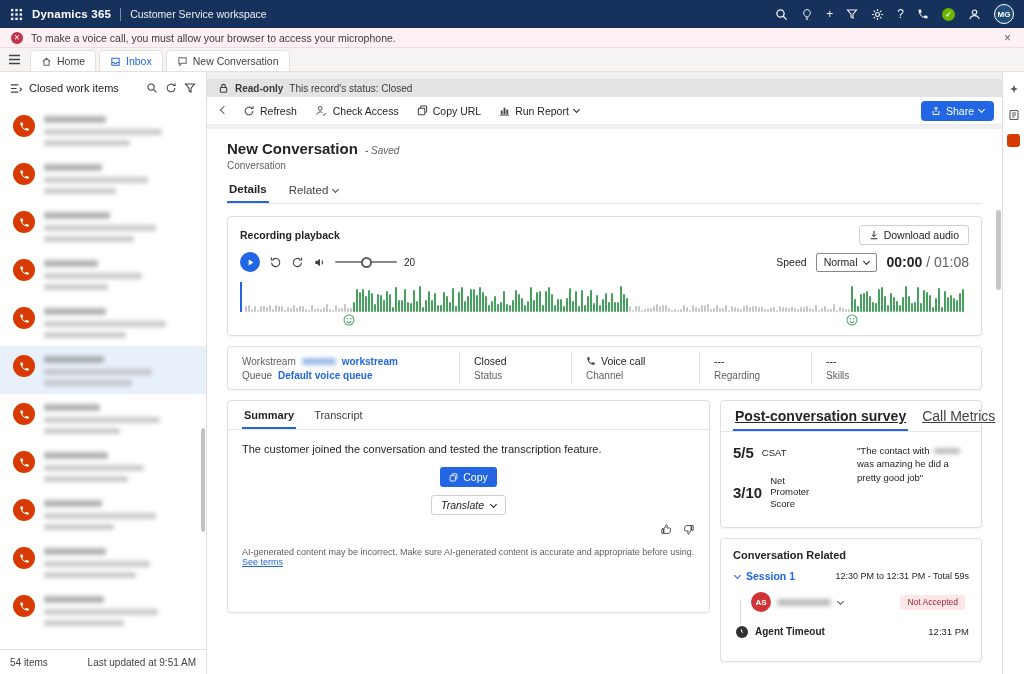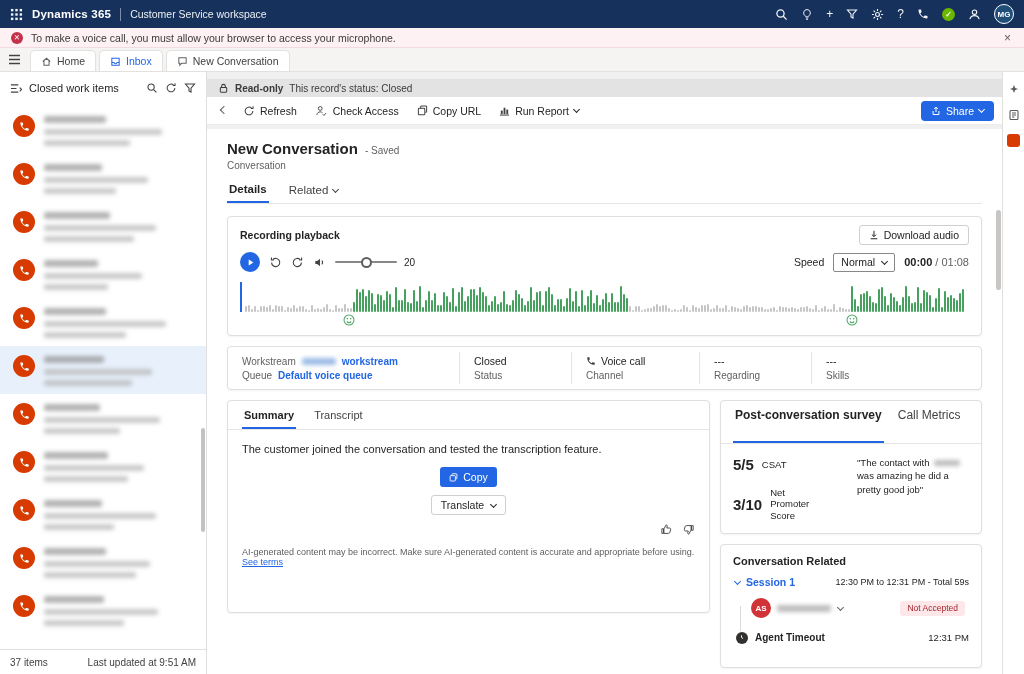--- a/index.html
+++ b/index.html
@@ -64,21 +64,21 @@
   .cmd-btn .cicon{display:flex;color:#424242;}
   .cmd-spacer{flex:1;}
   .share-btn{display:flex;align-items:center;gap:5px;background:#2266e3;color:#fff;font-size:10.5px;height:20px;padding:0 10px;border-radius:4px;cursor:pointer;}
   .chev{display:inline-block;width:5px;height:5px;border-right:1.3px solid currentColor;border-bottom:1.3px solid currentColor;transform:rotate(45deg);margin-top:-2px;}
   .chev-left{transform:rotate(135deg);width:6px;height:6px;}
 
   .record-area{position:absolute;top:57px;left:0;right:0;bottom:0;background:#fff;}
   .record-header{padding:11px 20px 0;}
   .title-row{display:flex;align-items:baseline;gap:7px;}
   .rec-title{font-size:15px;font-weight:bold;color:#242424;}
-  .rec-saved{font-size:10px;color:#616161;}
+  .rec-saved{font-size:10px;color:#616161;font-style:italic;}
   .rec-entity{font-size:10px;color:#616161;margin-top:3px;}
   .rec-tabs{display:flex;gap:18px;margin-top:7px;border-bottom:1px solid #e7e5e3;}
   .rtab{padding:5px 2px 6px;font-size:11.5px;color:#424242;display:flex;align-items:center;gap:5px;cursor:pointer;}
   .rtab.active{font-weight:bold;color:#242424;border-bottom:2px solid #2266e3;}
 
   .scroll-content{padding:12px 20px 0;display:flex;flex-direction:column;gap:10px;}
   .card{background:#fff;border:1px solid #e1dfdd;border-radius:4px;box-shadow:0 1px 2px rgba(0,0,0,.05);}
 
   
   .pb-card{padding:8px 12px 6px;}
@@ -88,21 +88,21 @@
   .pb-controls{display:flex;align-items:center;gap:9px;margin-top:7px;}
   .play-btn{width:20px;height:20px;border-radius:50%;background:#2266e3;display:flex;align-items:center;justify-content:center;cursor:pointer;flex:none;}
   .pc-icon{display:flex;color:#424242;cursor:pointer;}
   .vol-wrap{display:flex;align-items:center;gap:7px;}
   .vol-slider{width:62px;height:2px;background:#8a8886;border-radius:1px;position:relative;cursor:pointer;}
   .vol-knob{position:absolute;left:42%;top:-4.5px;width:11px;height:11px;border-radius:50%;background:#fff;border:2px solid #605e5c;}
   .vol-value{font-size:10px;color:#242424;}
   .pb-spacer{flex:1;}
   .speed-label{font-size:10.5px;color:#242424;}
   .speed-select{display:flex;align-items:center;gap:7px;border:1px solid #8a8886;border-radius:2px;height:19px;padding:0 7px;font-size:10.5px;cursor:pointer;}
-  .time{font-size:11px;color:#616161;}
+  .time{font-size:14px;color:#616161;}
   .time b{color:#242424;}
   .waveform-wrap{position:relative;height:32px;margin-top:8px;}
   .playhead{position:absolute;left:0;bottom:0;width:2px;height:30px;background:#2266e3;}
   .waveform{position:absolute;left:5px;right:0;bottom:0;top:0;display:flex;align-items:flex-end;gap:1px;overflow:hidden;}
   .wbar{width:2px;border-radius:1px;flex:none;}
   .wbar-active{background:#46a05e;}
   .wbar-quiet{background:#c6c6c6;}
   .markers{position:relative;height:15px;margin-top:2px;}
   .sentiment-marker{position:absolute;top:0;transform:translateX(-50%);display:flex;}
 
@@ -125,30 +125,30 @@
   .cols{display:flex;gap:10px;align-items:flex-start;}
   .left-col{flex:1;min-height:213px;display:flex;flex-direction:column;}
   .right-col{width:262px;flex:none;display:flex;flex-direction:column;gap:10px;}
 
   .sum-tabs{display:flex;gap:16px;padding:0 14px;border-bottom:1px solid #e7e5e3;}
   .stab{padding:8px 2px 6px;font-size:11px;color:#424242;cursor:pointer;}
   .stab.active{font-weight:bold;color:#242424;border-bottom:2px solid #2266e3;}
   .sum-body{padding:13px 14px;font-size:11px;color:#242424;flex:1;}
   .sum-actions{display:flex;align-items:center;gap:8px;margin-top:12px;flex-direction:column;}
   .copy-btn{display:flex;align-items:center;gap:5px;background:#2266e3;color:#fff;border-radius:3px;height:20px;padding:0 9px;font-size:10.5px;cursor:pointer;}
-  .translate-btn{display:flex;align-items:center;gap:7px;border:1px solid #d1cfcd;border-radius:3px;height:20px;padding:0 9px;font-size:10.5px;background:#fff;cursor:pointer;}
+  .translate-btn{display:flex;align-items:center;gap:7px;border:1px solid #d1cfcd;border-radius:3px;height:20px;padding:0 9px;font-size:10.5px;background:#fff;cursor:pointer;font-style:italic;}
   .thumbs{margin-left:auto;display:flex;gap:9px;color:#424242;}
   .thumb{display:flex;cursor:pointer;}
   .disclaimer{margin-top:11px;font-size:9px;color:#605e5c;}
   .see-terms{color:#2266e3;text-decoration:underline;cursor:pointer;}
 
   
   .survey-card{min-height:128px;}
   .sv-tabs{display:flex;gap:12px;padding:0 12px;border-bottom:1px solid #e7e5e3;}
-  .svtab{padding:7px 2px 19px;font-size:12px;color:#424242;cursor:pointer;white-space:nowrap;}
+  .svtab{padding:7px 2px 5px;font-size:14px;color:#424242;cursor:pointer;white-space:nowrap;text-decoration:underline;}
   .svtab.active{font-weight:bold;color:#242424;border-bottom:2px solid #2266e3;}
   .survey-body{display:grid;grid-template-columns:1fr 112px;column-gap:12px;row-gap:14px;padding:12px 12px 12px;}
   .metric{display:flex;align-items:center;gap:8px;}
   .metric-value{font-size:15px;font-weight:bold;color:#242424;}
   .metric-label{font-size:9.5px;color:#242424;line-height:1.2;max-width:52px;}
   .quote{grid-column:2;grid-row:1/3;font-size:9.5px;color:#242424;line-height:1.4;}
 
   
   .journey-card{padding:10px 12px 12px;flex:1;}
   .jy-title{font-size:11px;font-weight:bold;}
@@ -435,21 +435,21 @@
           </span>
           <div class="item-lines">
             <span class="blur-bar b1" style="width:60px"></span>
             <span class="blur-bar b2" style="width:114px"></span>
             <span class="blur-bar b2" style="width:80px;margin-bottom:0;"></span>
           </div>
         </div>
       </div>
     <span class="sb-scroll"></span>
     <div class="sidebar-footer">
-      <span>37 items</span>
+      <span>54 items</span>
       <span>Last updated at 9:51 AM</span>
     </div>
   </div>
 
   <div class="right-rail">
     <span class="rail-icon">
         <svg width="12" height="12" viewBox="0 0 12 12">
           <path d="M6 1l1.2 3L10 5 7.2 6 6 9 4.8 6 2 5l2.8-1z" fill="currentColor"></path>
         </svg>
       </span>

